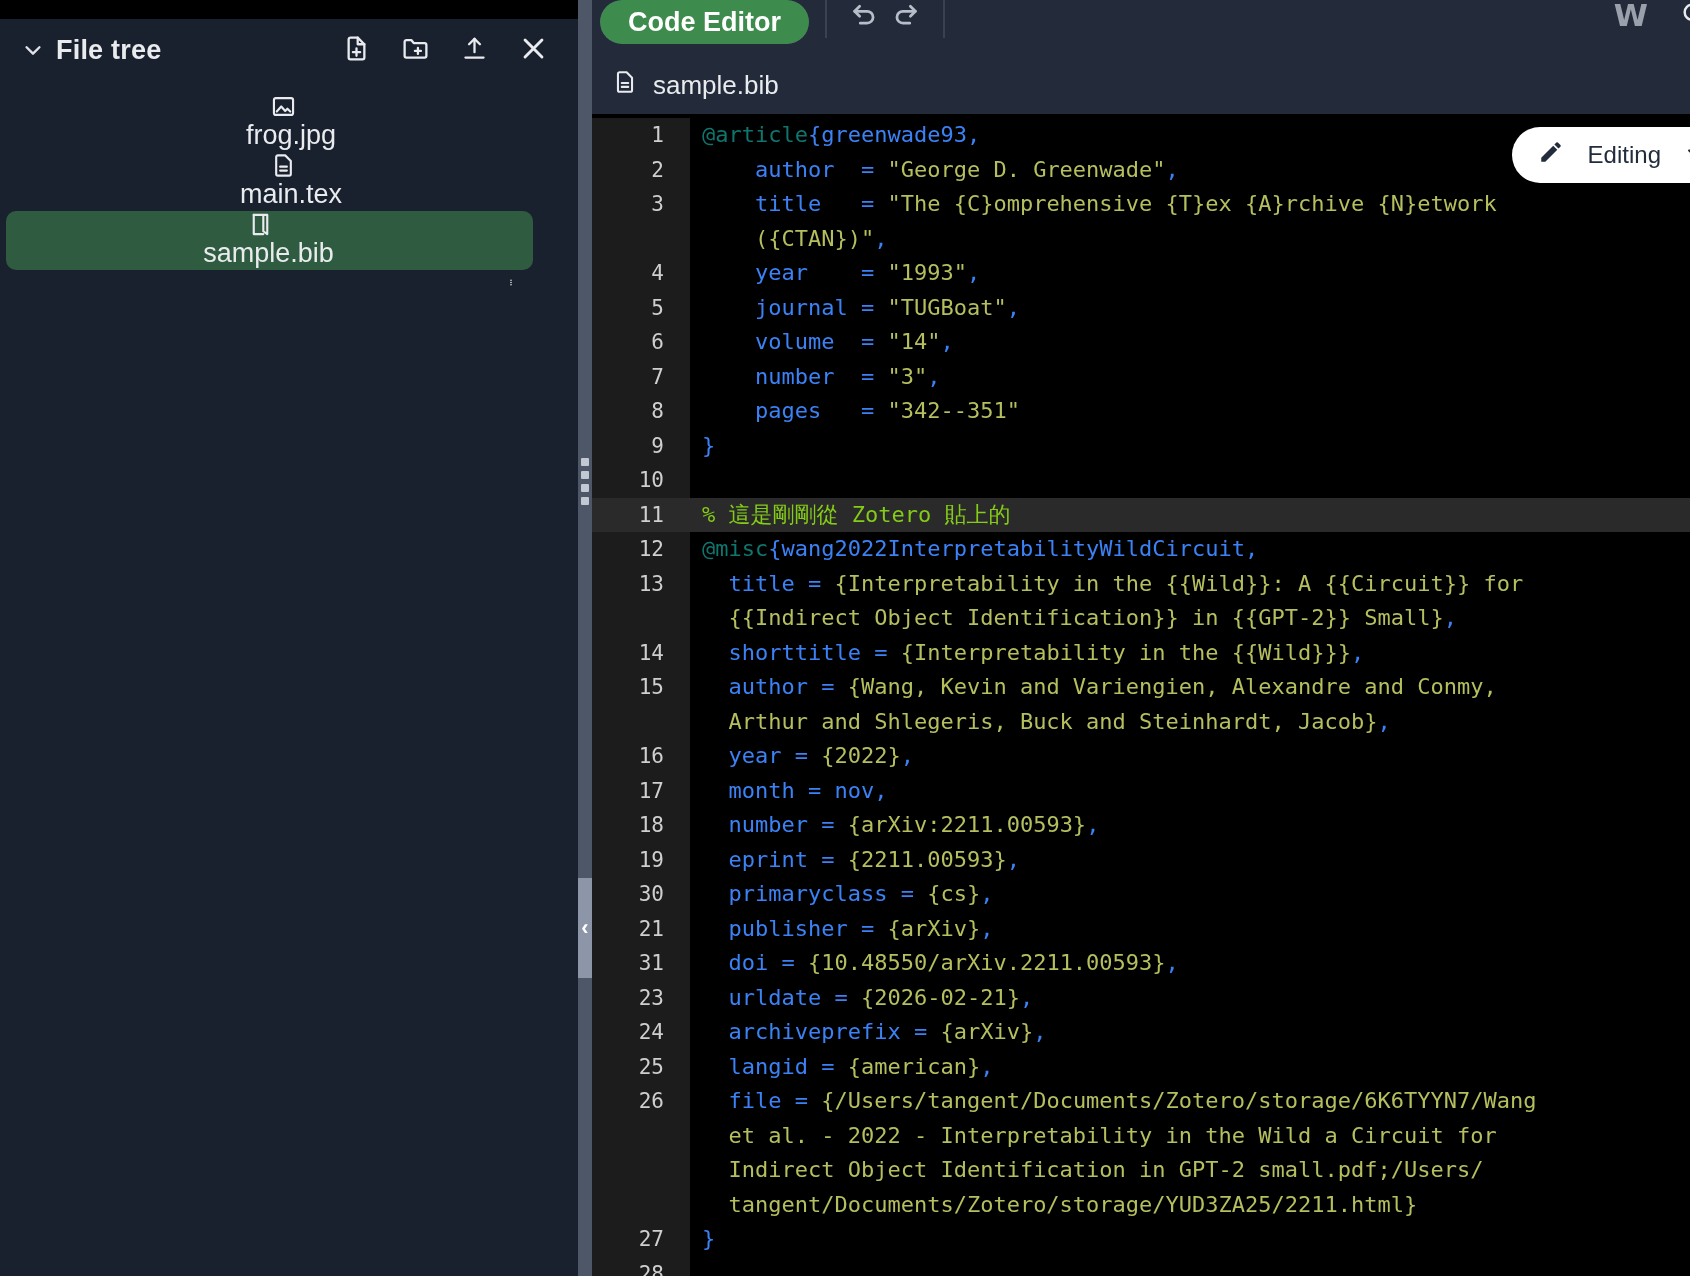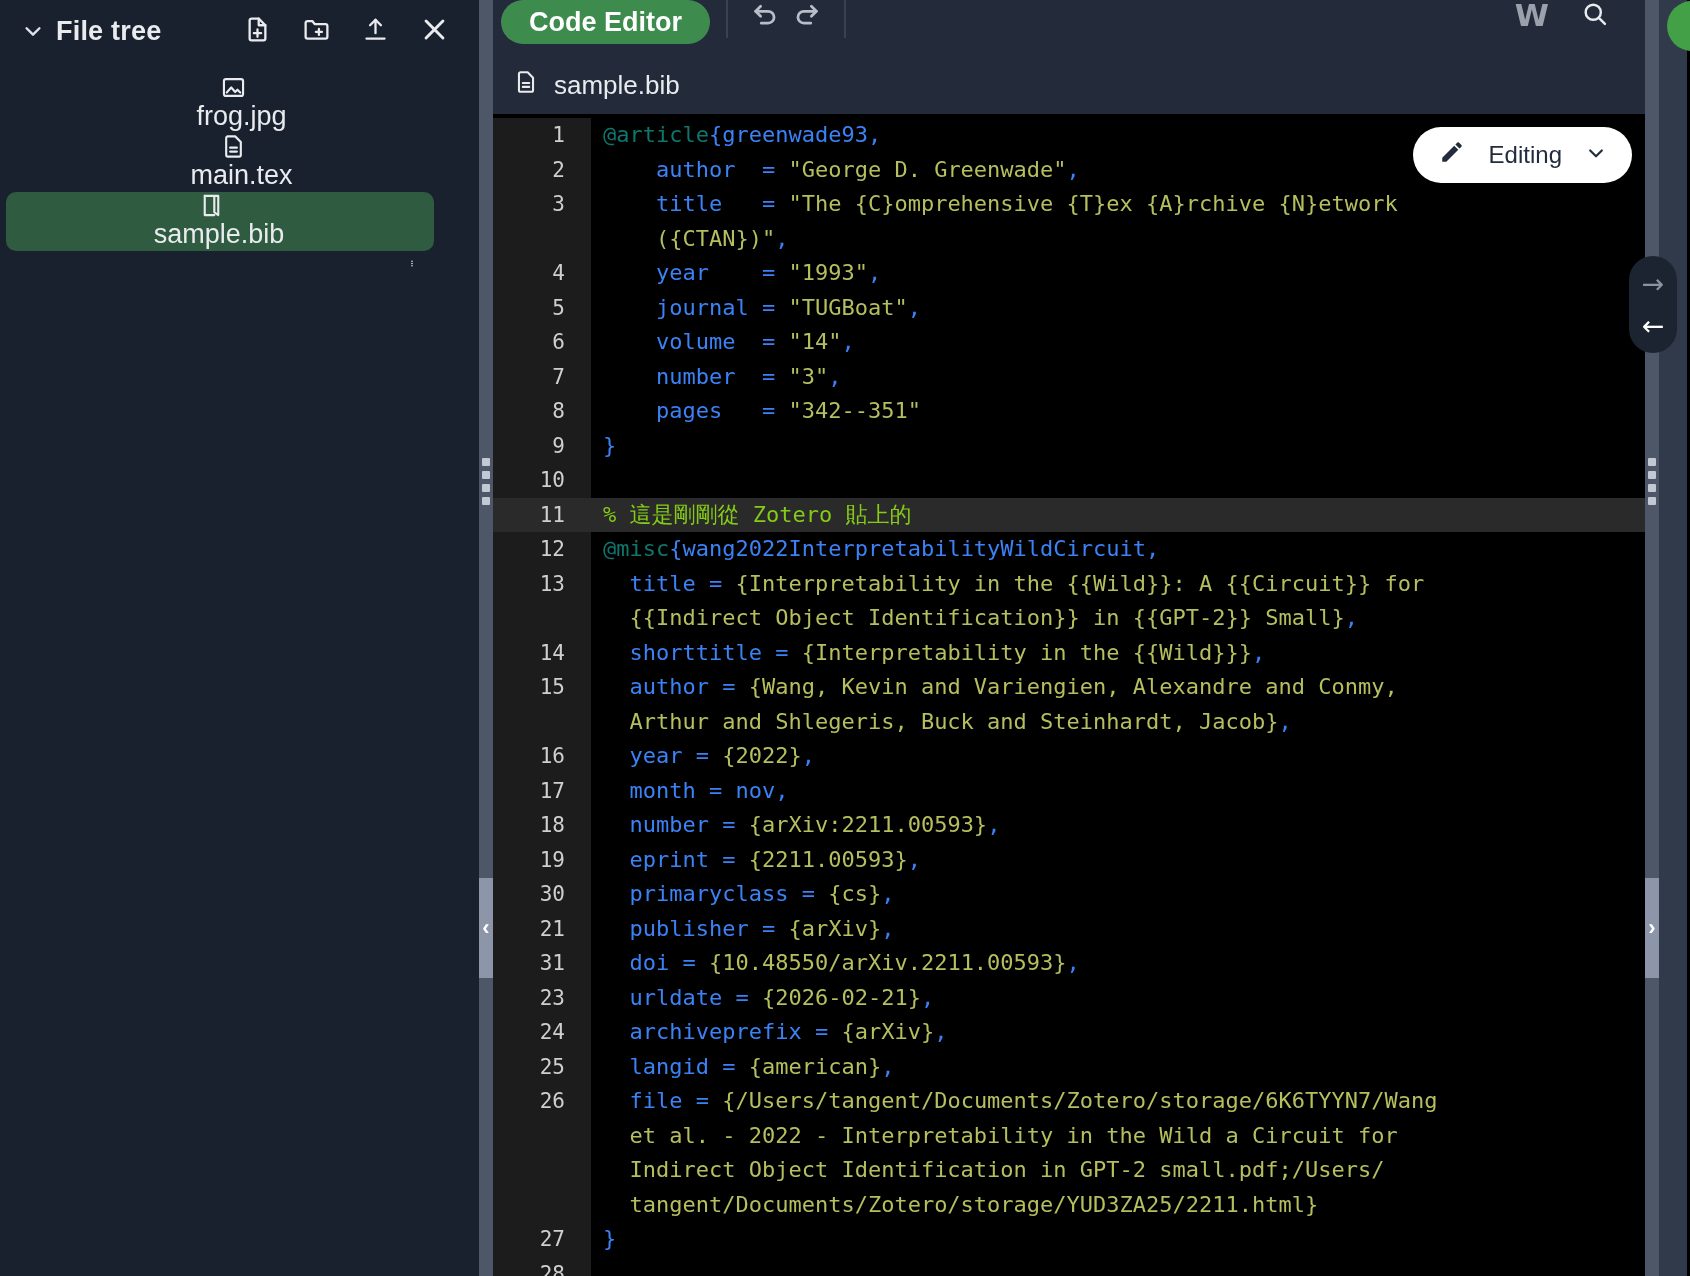--- a/index.html
+++ b/index.html
@@ -2,21 +2,21 @@
 <html><head>
 <meta charset="utf-8">
 <style>
   * { margin:0; padding:0; box-sizing:border-box; }
   html,body { width:1690px; height:1276px; overflow:hidden; background:#000; }
   body { font-family:"Liberation Sans","DejaVu Sans",sans-serif; }
 
   .app { display:flex; width:1690px; height:1276px; }
 
   
-  .sidebar { width:479px; background:#1a212e; color:#e9ebee; flex:none; }
+  .sidebar { width:578px; background:#1a212e; color:#e9ebee; flex:none;margin-top:19px; }
   .sb-header { display:flex; align-items:center; height:62px; padding:0 30px 0 22px; }
   .sb-header .chev { width:22px; height:22px; margin-right:12px; color:#dfe3e8; }
   .sb-title { font-size:27px; font-weight:700; letter-spacing:.2px; }
   .sb-actions { margin-left:auto; display:flex; align-items:center; gap:30px; }
   .icon-btn { background:none; border:none; color:#e9ebee; cursor:pointer; display:flex; align-items:center; }
   .icon-btn svg { width:29px; height:29px; }
 
   .file-list { padding-top:12px; display:flex; flex-direction:column; }
   .file-row { display:flex; align-items:center; height:59px; padding:0 18px 0 22px; font-size:27px; color:#e9ebee; cursor:pointer;flex-direction:column; }
   .file-row .ficon { width:27px; height:27px; margin-right:16px; flex:none; color:#e9ebee; }

